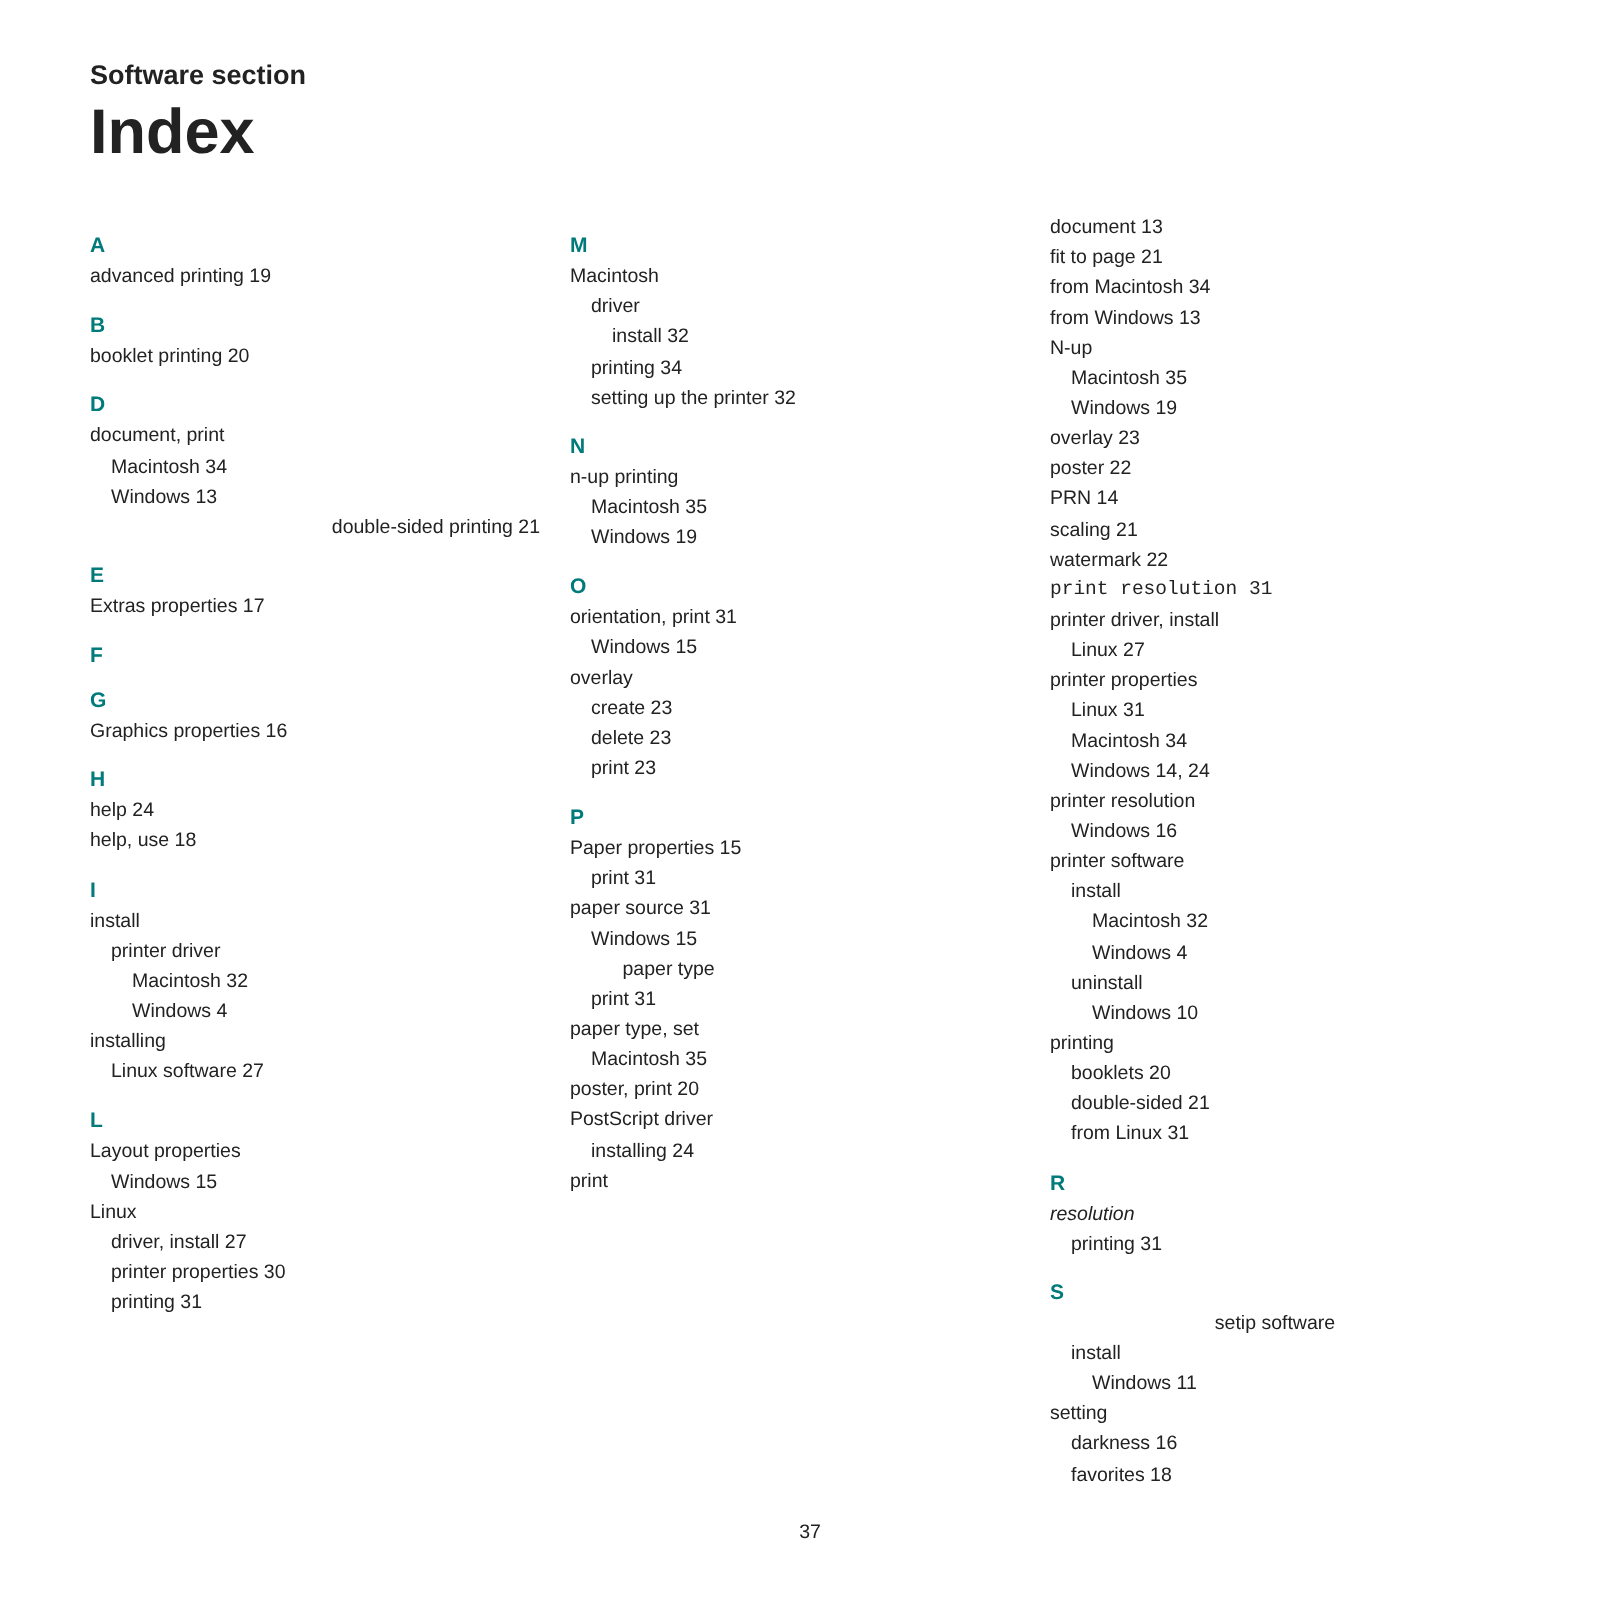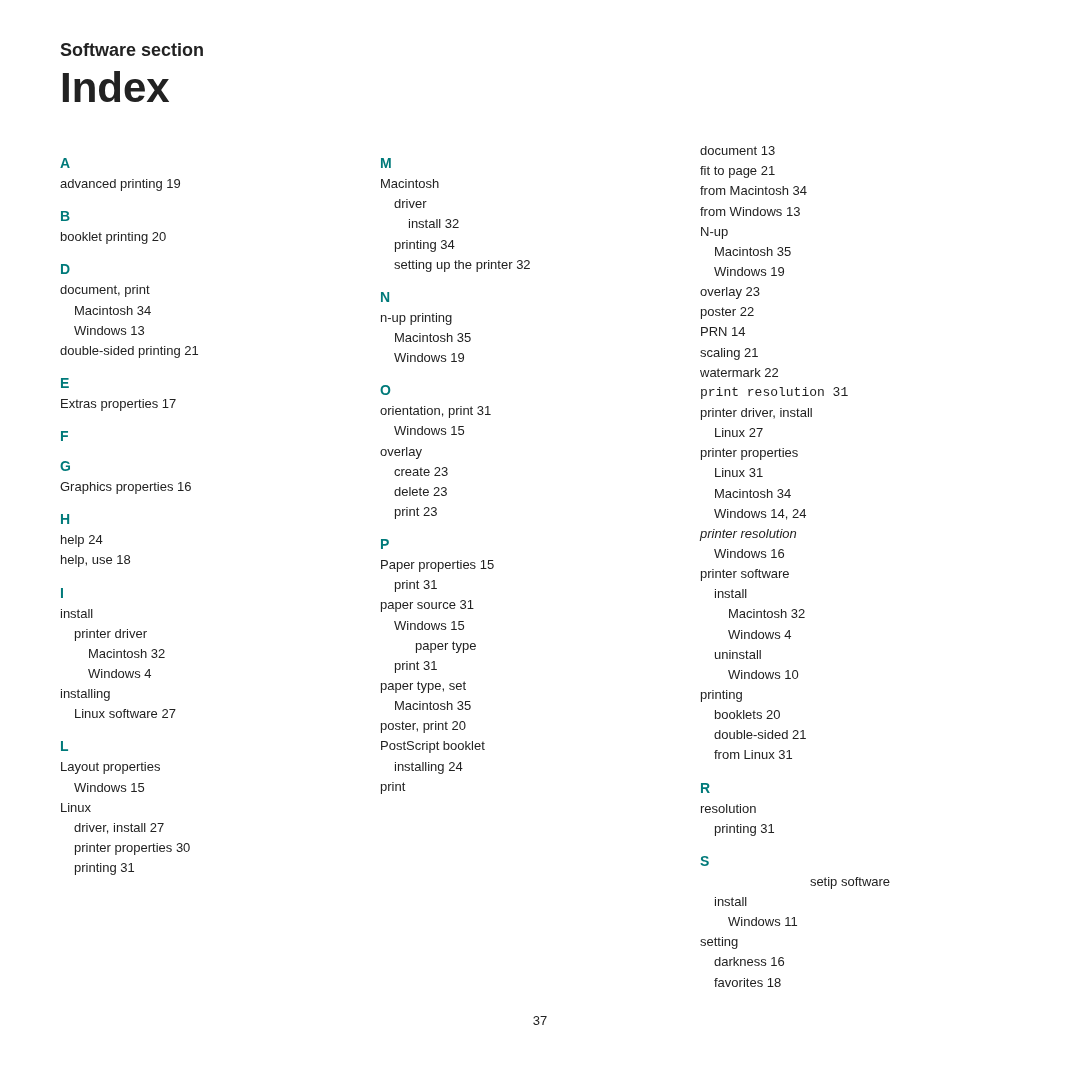--- a/index.html
+++ b/index.html
@@ -93,21 +93,21 @@
       <div class="entry">
         <span class="l0" style="display: block;">document, print</span>
       </div>
       <div class="entry">
         <span class="l1" style="display: block;">Macintosh 34</span>
       </div>
       <div class="entry">
         <span class="l1" style="display: block;">Windows 13</span>
       </div>
       <div class="entry">
-        <span class="l0" style="display: block;">double-sided printing 21</span>
+        <span class="l0" style="display: block; text-align: right;">double-sided printing 21</span>
       </div>
       <div class="letter-heading">E</div>
       <div class="entry">
         <span class="l0" style="display: block;">Extras properties 17</span>
       </div>
       <div class="letter-heading">F</div>
       <div class="letter-heading">G</div>
       <div class="entry">
         <span class="l0" style="display: block;">Graphics properties 16</span>
       </div>
@@ -225,21 +225,21 @@
       <div class="entry">
         <span class="l0" style="display: block;">paper type, set</span>
       </div>
       <div class="entry">
         <span class="l1" style="display: block;">Macintosh 35</span>
       </div>
       <div class="entry">
         <span class="l0" style="display: block;">poster, print 20</span>
       </div>
       <div class="entry">
-        <span class="l0" style="display: block;">PostScript booklet</span>
+        <span class="l0" style="display: block;">PostScript driver</span>
       </div>
       <div class="entry">
         <span class="l1" style="display: block;">installing 24</span>
       </div>
       <div class="entry">
         <span class="l0" style="display: block;">print</span>
       </div>
     </div>
     <div class="col">
       <div class="entry">
@@ -293,21 +293,21 @@
       <div class="entry">
         <span class="l1" style="display: block;">Linux 31</span>
       </div>
       <div class="entry">
         <span class="l1" style="display: block;">Macintosh 34</span>
       </div>
       <div class="entry">
         <span class="l1" style="display: block;">Windows 14, 24</span>
       </div>
       <div class="entry">
-        <span class="l0" style="display: block; font-style: italic;">printer resolution</span>
+        <span class="l0" style="display: block;">printer resolution</span>
       </div>
       <div class="entry">
         <span class="l1" style="display: block;">Windows 16</span>
       </div>
       <div class="entry">
         <span class="l0" style="display: block;">printer software</span>
       </div>
       <div class="entry">
         <span class="l1" style="display: block;">install</span>
       </div>
@@ -330,21 +330,21 @@
         <span class="l1" style="display: block;">booklets 20</span>
       </div>
       <div class="entry">
         <span class="l1" style="display: block;">double-sided 21</span>
       </div>
       <div class="entry">
         <span class="l1" style="display: block;">from Linux 31</span>
       </div>
       <div class="letter-heading">R</div>
       <div class="entry">
-        <span class="l0" style="display: block;">resolution</span>
+        <span class="l0" style="display: block; font-style: italic;">resolution</span>
       </div>
       <div class="entry">
         <span class="l1" style="display: block;">printing 31</span>
       </div>
       <div class="letter-heading">S</div>
       <div class="entry">
         <span class="l0" style="display: block; text-align: center;">setip software</span>
       </div>
       <div class="entry">
         <span class="l1" style="display: block;">install</span>

